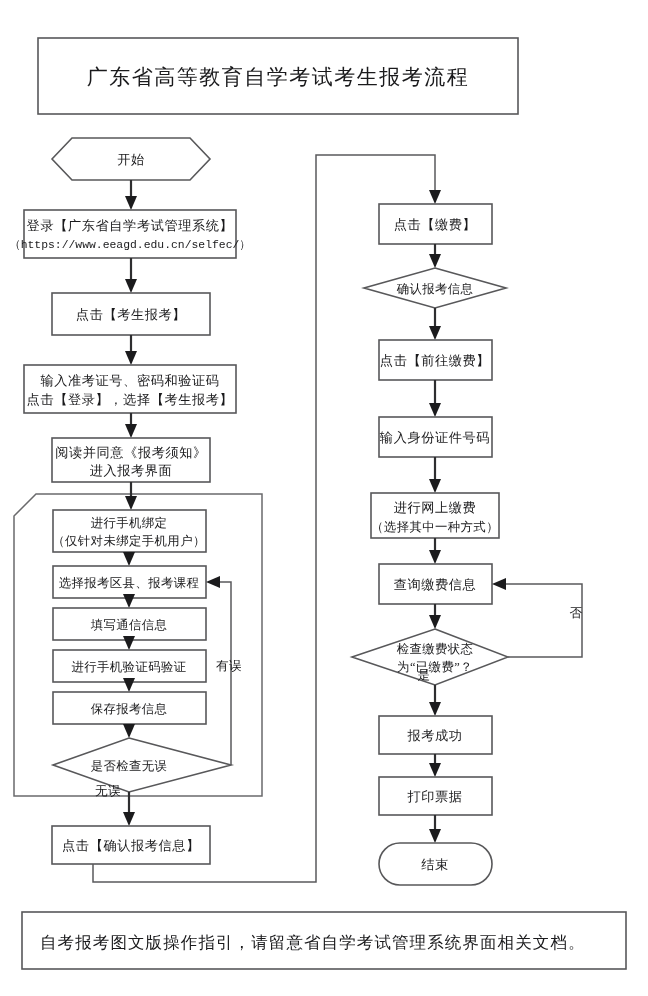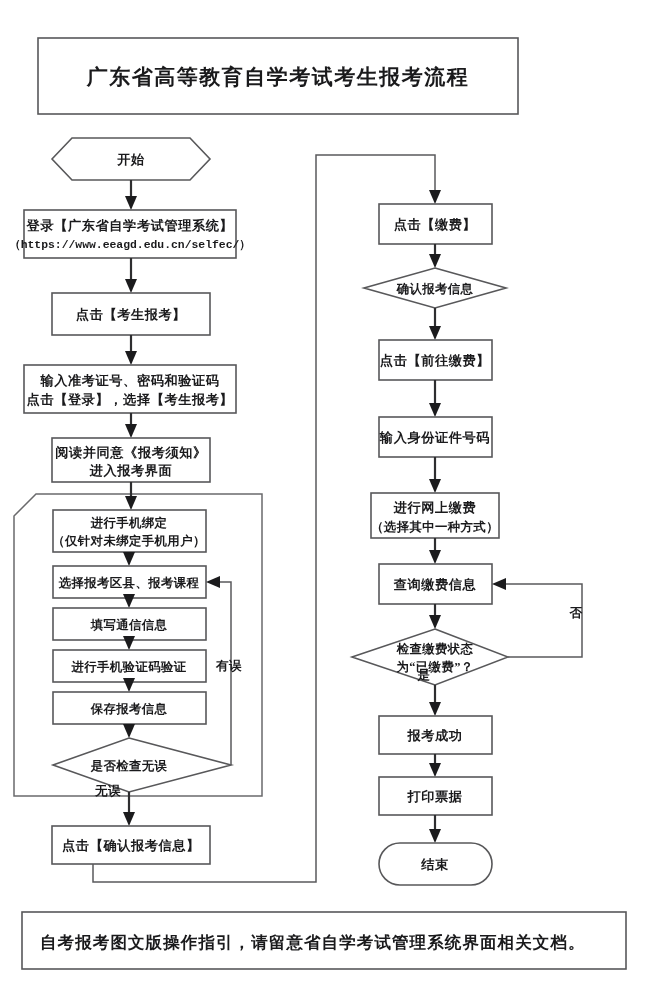--- a/index.html
+++ b/index.html
@@ -13,21 +13,20 @@
     font-family: "Liberation Serif", "DejaVu Serif", serif;
     position: relative;
     overflow: hidden;
   }
   #flow-root {
     position: absolute;
     left: 0;
     top: 0;
     width: 584px;
     height: 996px;
-    font-weight: bold;
   }
   svg.flow {
     display: block;
     width: 648px;
     height: 996px;
   }
   .shape {
     fill: #ffffff;
     stroke: #58585a;
     stroke-width: 1.6;

